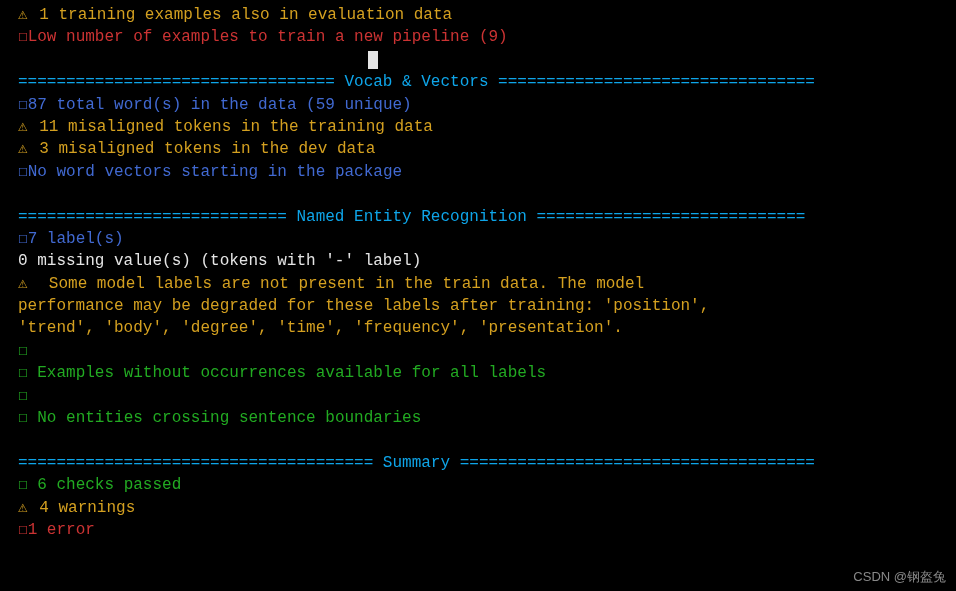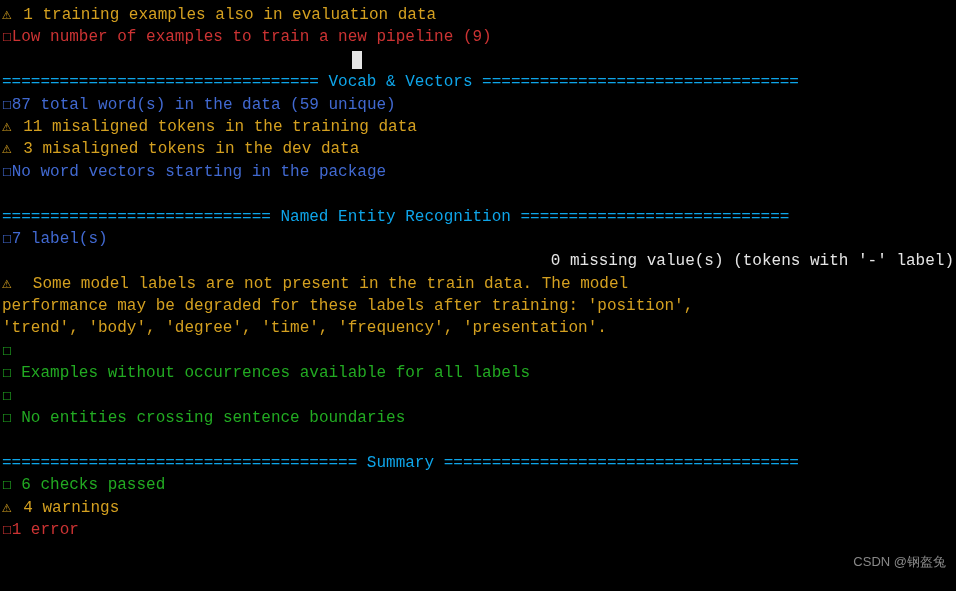--- a/index.html
+++ b/index.html
@@ -15,26 +15,27 @@
       color: #ffffff;
       width: 956px;
       height: 591px;
       overflow: hidden;
       padding: 4px 0;
       position: relative;
     }
     .line {
       white-space: pre;
       padding: 0 2px;
+      margin-left: 16px;
     }
     .yellow { color: #d4a020; }
     .red { color: #cc3333; }
     .blue { color: #4169d1; }
     .green { color: #22aa22; }
-    .white { color: #e5e5e5; text-align: right; }
+    .white { color: #e5e5e5; }
     .icon-warn::before {
       content: "⚠";
       margin-right: 2px;
     }
     .icon-box::before {
       content: "☐";
     }
     .cursor {
       display: inline-block;
       width: 10px;
@@ -42,21 +43,21 @@
       background: #e5e5e5;
       vertical-align: middle;
       margin-left: 350px;
     }
     .divider {
       color: #0ea5e9;
       white-space: pre;
     }
     .watermark {
       position: absolute;
-      bottom: 20px;
+      bottom: 5px;
       right: 10px;
       color: #888;
       font-size: 13px;
       font-family: Arial, sans-serif;
     }
   </style>
 </head>
 <body>
 
 <div class="line yellow"><span class="icon-warn"></span><span> 1 training examples also in evaluation data</span></div>

